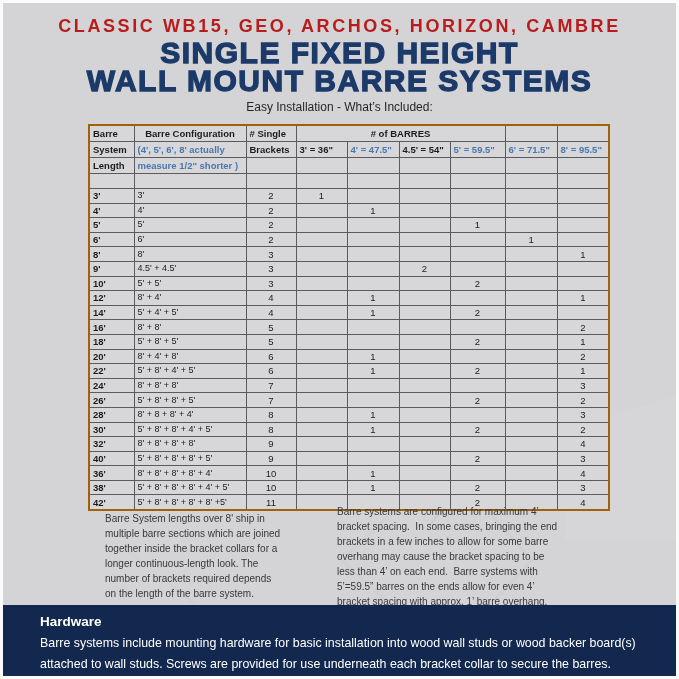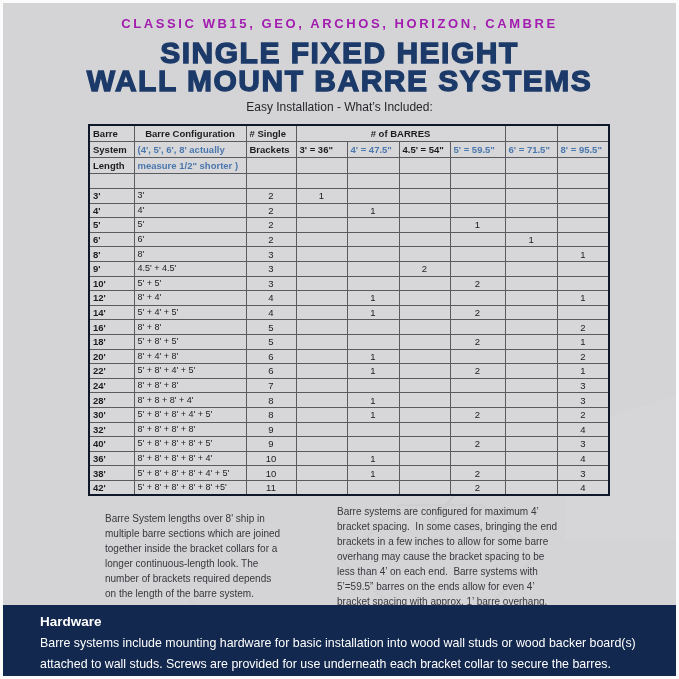--- a/index.html
+++ b/index.html
@@ -9,40 +9,40 @@
     font-family:"Liberation Sans", sans-serif;
   }
   .frame-border{
     position:absolute; inset:0; border:3px solid #fbfbfb;
     pointer-events:none; z-index:50;
   }
   .watermark{position:absolute; inset:0; z-index:0;}
 
   .models-line{
     position:absolute; top:16px; left:0; right:0; text-align:center;
-    color:#a21caf; font-weight:bold; font-size:13px; letter-spacing:2.6px;
+    color:#b91c1c; font-weight:bold; font-size:18px; letter-spacing:2.6px;
     z-index:2;
   }
   .title{
     position:absolute; left:0; right:0; text-align:center;
     color:#1c3a69; font-weight:bold; font-size:30px; line-height:1;
     letter-spacing:1.5px; -webkit-text-stroke:1.3px #1c3a69; z-index:2;
   }
   .title1{top:38px;}
   .title2{top:66px;}
   .subtitle{
     position:absolute; top:100px; left:0; right:0; text-align:center;
     color:#26262a; font-size:12px; z-index:2;
   }
 
   table.barre-table{
     position:absolute; left:88px; top:124px; width:520px;
     border-collapse:collapse; table-layout:fixed;
     font-size:9.5px; color:#1c1c1f; z-index:2;
-    border:2px solid #0f172a; background:#d7d7d9;
+    border:2px solid #a16207; background:#d7d7d9;
   }
   .barre-table td{
     border:1px solid #5a5a5f; padding:0 3px; height:13.6px;
     line-height:11px; overflow:hidden; white-space:nowrap;
     background:#d7d7d9;
   }
   .barre-table thead td{height:15px; font-weight:bold;}
   .barre-table tr.spacer td{height:14px;}
   .tl{text-align:left;} .tc{text-align:center;}
   .blue{color:#4a77ad;}
@@ -287,20 +287,31 @@
           <td class="c-cfg">8' + 8' + 8'</td>
           <td class="c-num">7</td>
           <td class="c-num"></td>
           <td class="c-num"></td>
           <td class="c-num"></td>
           <td class="c-num"></td>
           <td class="c-num"></td>
           <td class="c-num">3</td>
         </tr>
         <tr>
+          <td class="c-len">26'</td>
+          <td class="c-cfg">5' + 8' + 8' + 5'</td>
+          <td class="c-num">7</td>
+          <td class="c-num"></td>
+          <td class="c-num"></td>
+          <td class="c-num"></td>
+          <td class="c-num">2</td>
+          <td class="c-num"></td>
+          <td class="c-num">2</td>
+        </tr>
+        <tr>
           <td class="c-len">28'</td>
           <td class="c-cfg">8' + 8 + 8' + 4'</td>
           <td class="c-num">8</td>
           <td class="c-num"></td>
           <td class="c-num">1</td>
           <td class="c-num"></td>
           <td class="c-num"></td>
           <td class="c-num"></td>
           <td class="c-num">3</td>
         </tr>

